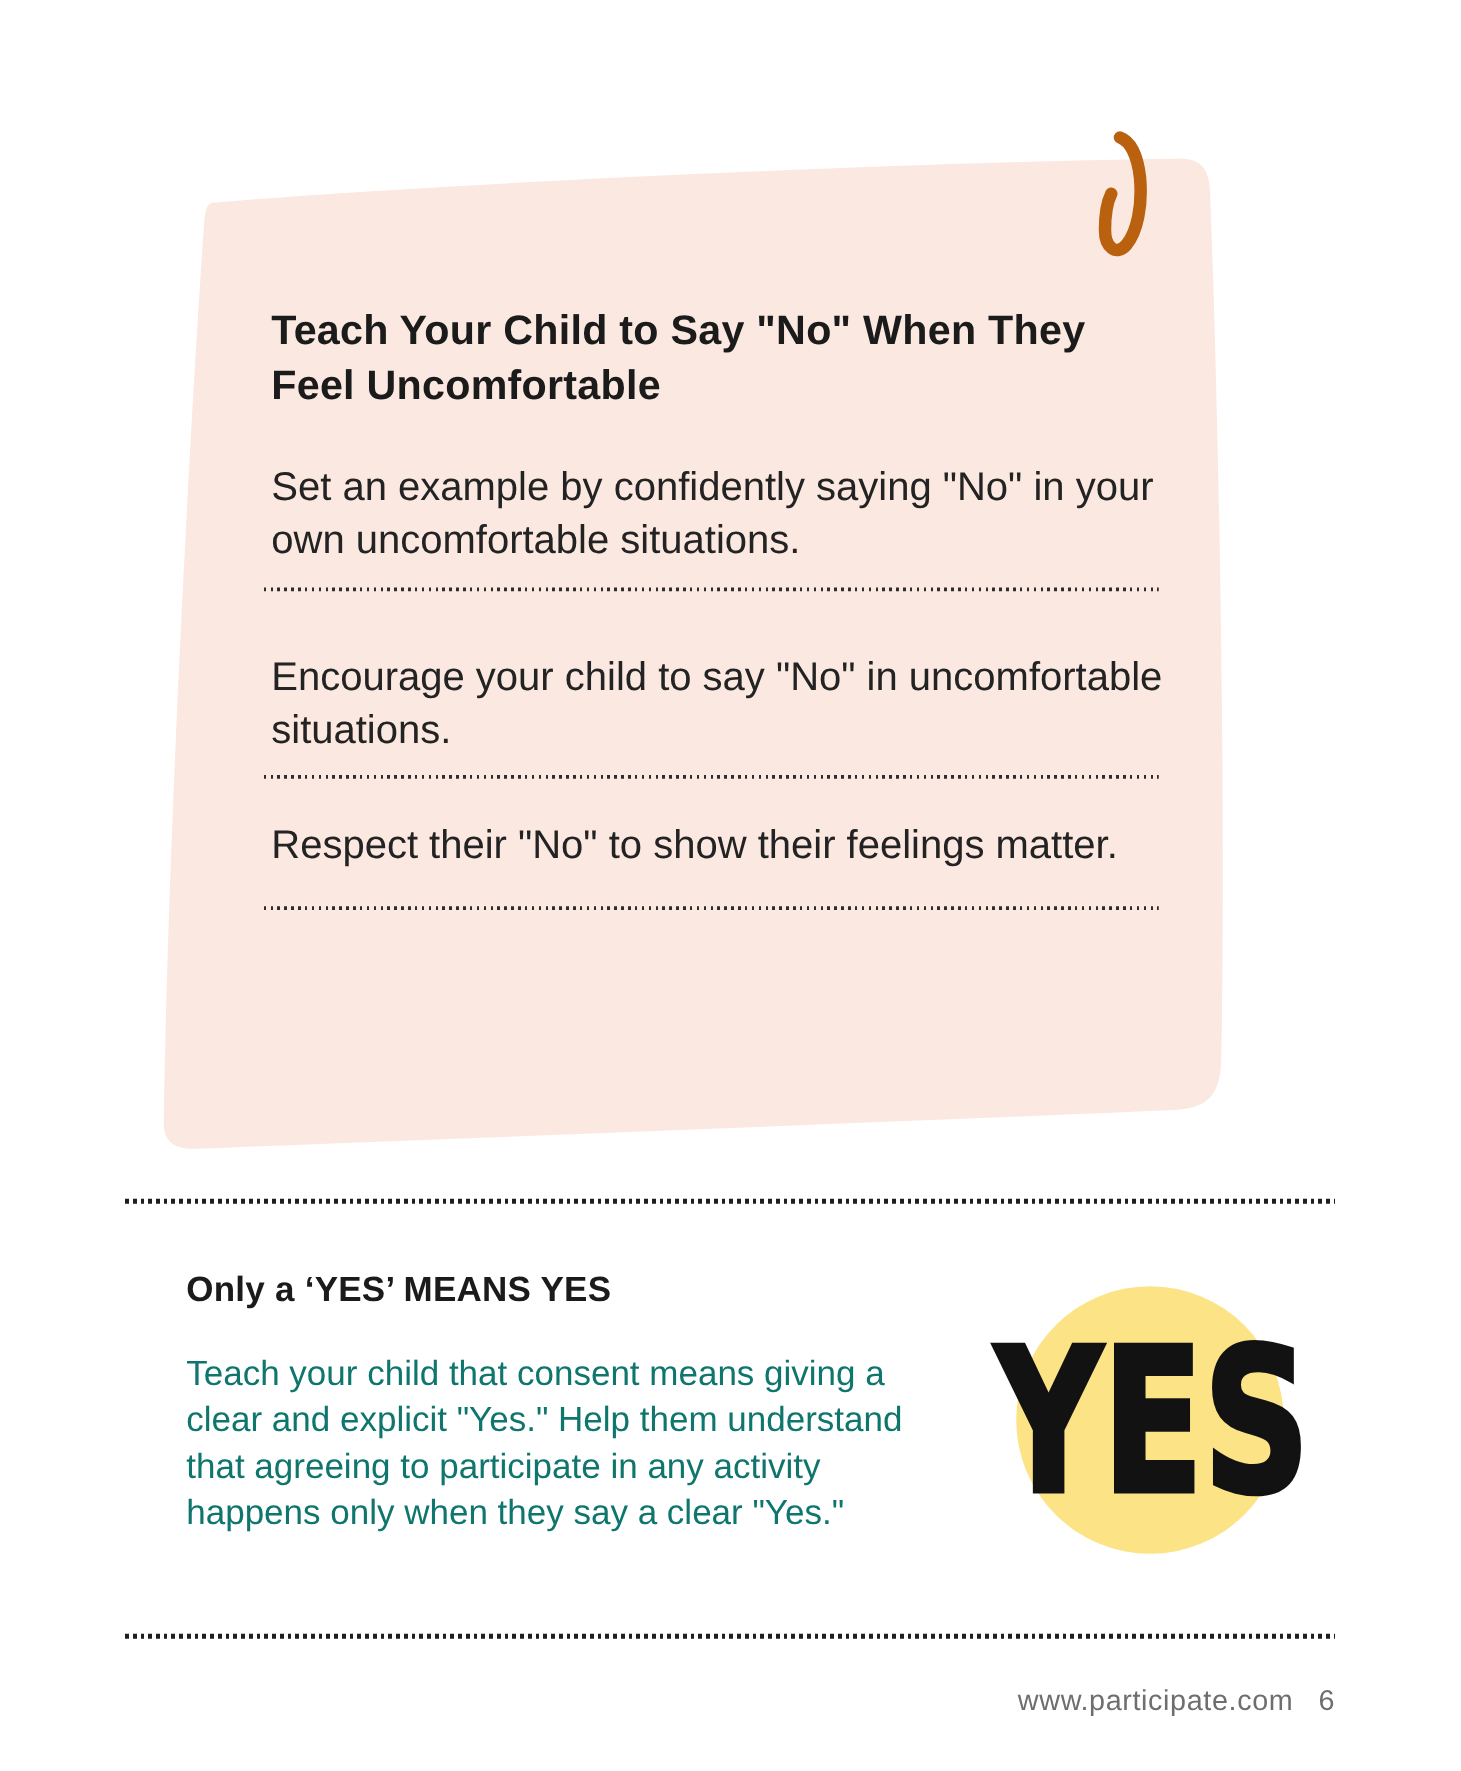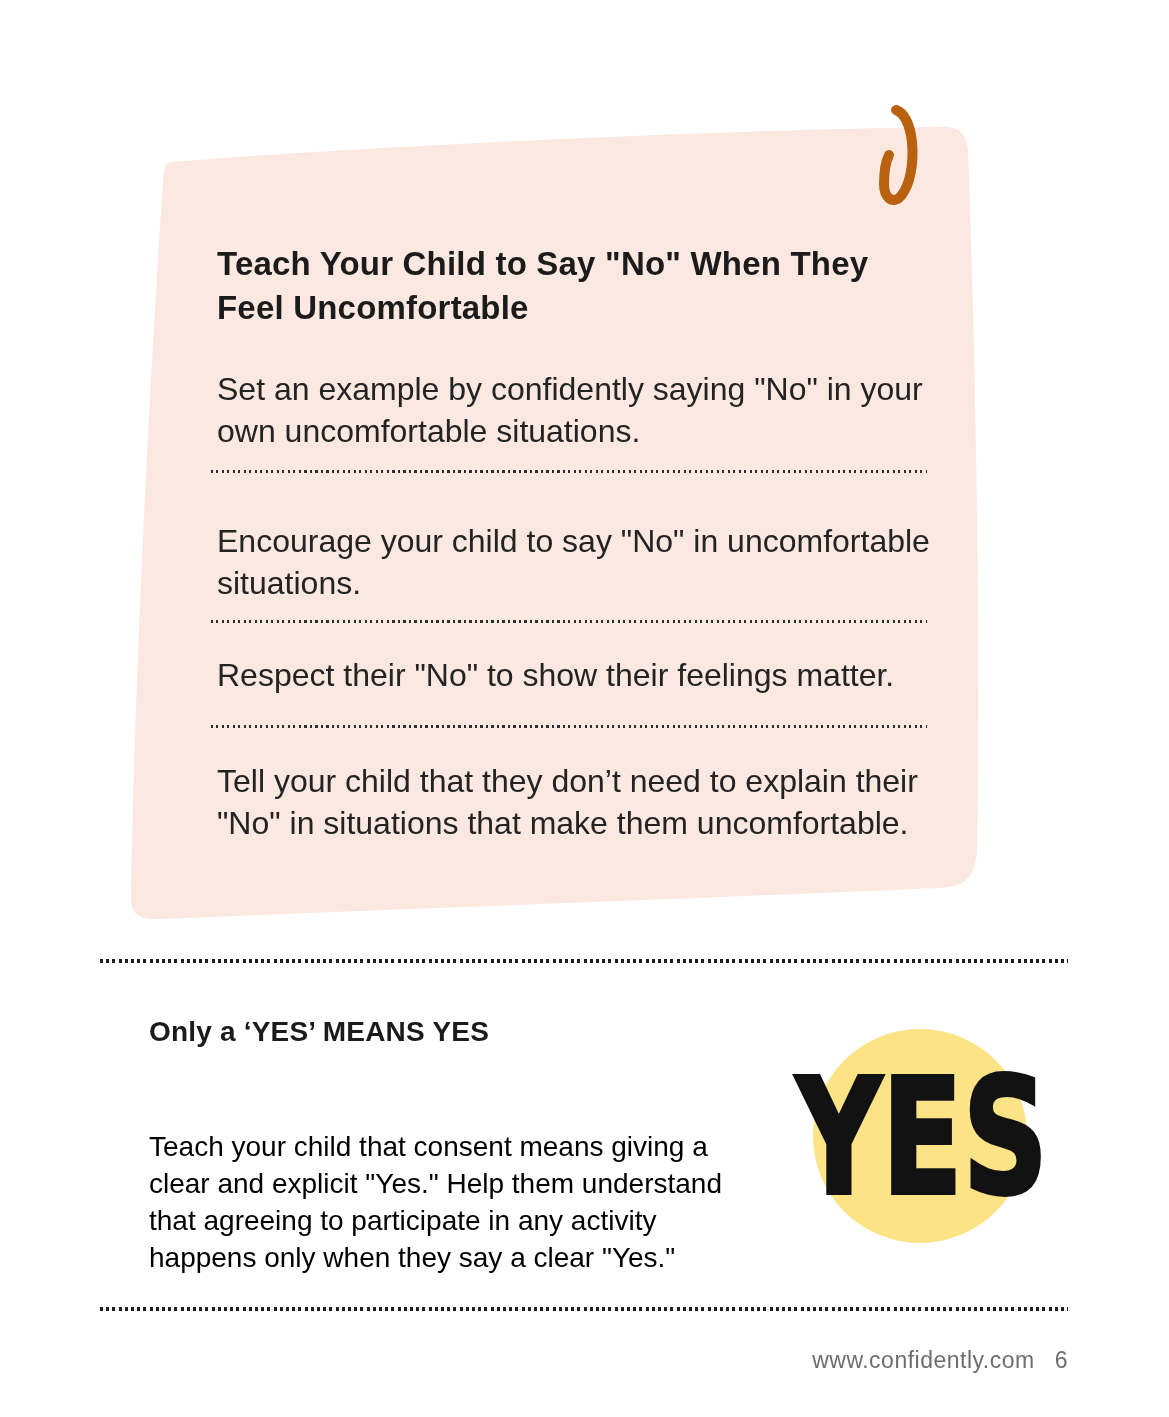--- a/index.html
+++ b/index.html
@@ -41,22 +41,22 @@
     background-image: repeating-linear-gradient(90deg, #1e1e1e 0 3px, transparent 3px 6.2px);
   }
   .section-divider-1 { top: 959px; }
   .section-divider-2 { top: 1307px; }
 
   .yes-heading {
     position: absolute; left: 149px; top: 1016px;
     font-size: 28px; font-weight: 700; color: #1b1b1b; letter-spacing: 0.2px;
   }
   .yes-paragraph {
-    position: absolute; left: 149px; top: 1128px; width: 680px;
-    font-size: 28px; line-height: 37px; color: #000000;
+    position: absolute; left: 149px; top: 1080px; width: 680px;
+    font-size: 28px; line-height: 37px; color: #0f766e;
   }
 
   .footer {
     position: absolute; top: 1347px; right: 101px;
     display: flex; align-items: baseline; gap: 20px;
     font-size: 23px; color: #6e6e6e; letter-spacing: 0.5px;
   }
 </style>
 </head>
 <body>
@@ -92,31 +92,29 @@
 own uncomfortable situations.</div>
   <div class="inner-divider inner-divider-1"></div>
 
   <div class="card-item item-2 multiline">Encourage your child to say "No" in uncomfortable
 situations.</div>
   <div class="inner-divider inner-divider-2"></div>
 
   <div class="card-item item-3 multiline">Respect their "No" to show their feelings matter.</div>
   <div class="inner-divider inner-divider-3"></div>
 
-  <div class="card-item item-4 multiline">Tell your child that they don’t need to explain their
-"No" in situations that make them uncomfortable.</div>
 
   <div class="section-divider section-divider-1"></div>
 
   <div class="yes-heading">Only a ‘YES’ MEANS YES</div>
   <div class="yes-paragraph multiline">Teach your child that consent means giving a
 clear and explicit "Yes." Help them understand
 that agreeing to participate in any activity
 happens only when they say a clear "Yes."</div>
 
   <div class="section-divider section-divider-2"></div>
 
   <div class="footer">
-    <span>www.confidently.com</span>
+    <span>www.participate.com</span>
     <span>6</span>
   </div>
 
 </div>
 
 </body></html>

